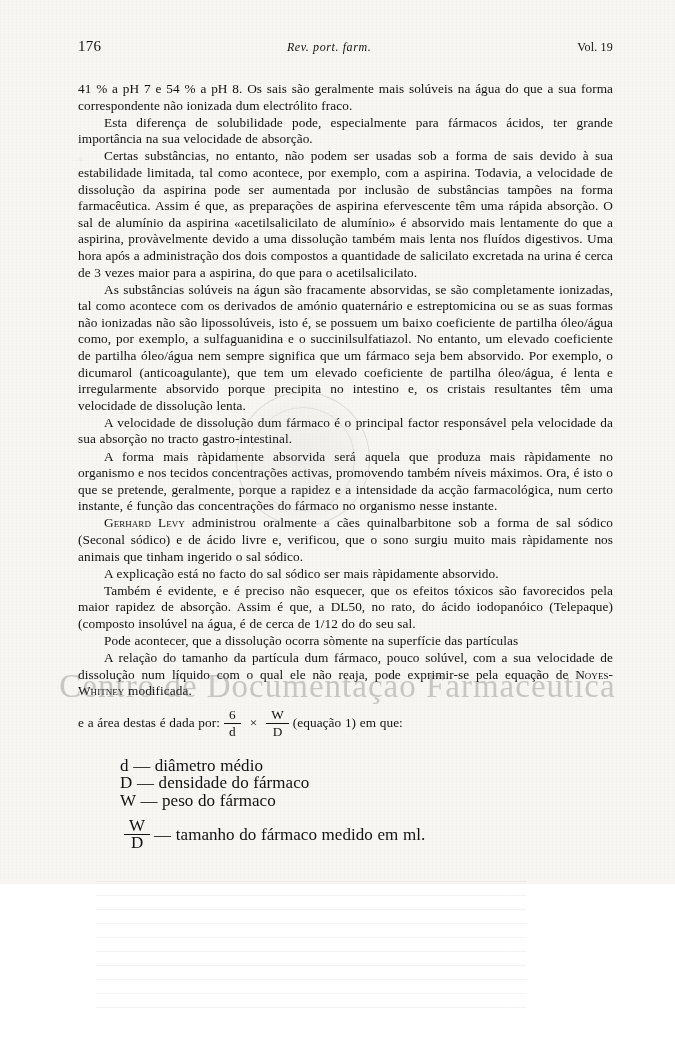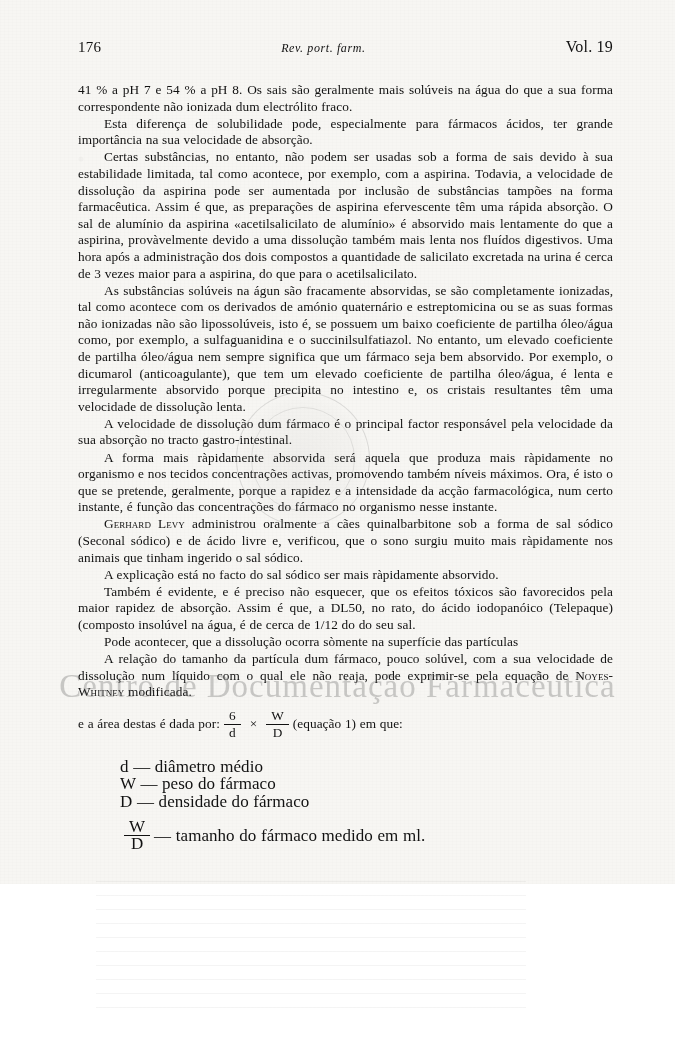--- a/index.html
+++ b/index.html
@@ -48,21 +48,21 @@
   .header .folio {
     font-size: 15px;
   }
   .header .running-title {
     font-style: italic;
     font-size: 12px;
     letter-spacing: 0.6px;
     transform: translateX(-10px);
   }
   .header .volume {
-    font-size: 16px;
+    font-size: 12px;
   }
   .body-text {
     position: relative;
     font-size: 13.3px;
     line-height: 16.6px;
     text-align: justify;
     letter-spacing: 0.05px;
     word-spacing: 0.3px;
   }
   .body-text p {
@@ -210,22 +210,22 @@
       <span class="frac">
         <span class="num">W</span>
         <span class="bar"></span>
         <span class="den">D</span>
       </span>
       <span>(equação 1) em que:</span>
     </div>
 
     <div class="deflist">
       <div class="def-row">d — diâmetro médio</div>
+      <div class="def-row">D — densidade do fármaco</div>
       <div class="def-row">W — peso do fármaco</div>
-      <div class="def-row">D — densidade do fármaco</div>
       <div class="frac-row">
         <span class="frac">
           <span class="num">W</span>
           <span class="bar"></span>
           <span class="den">D</span>
         </span>
         <span>— tamanho do fármaco medido em ml.</span>
       </div>
     </div>
   </div>

